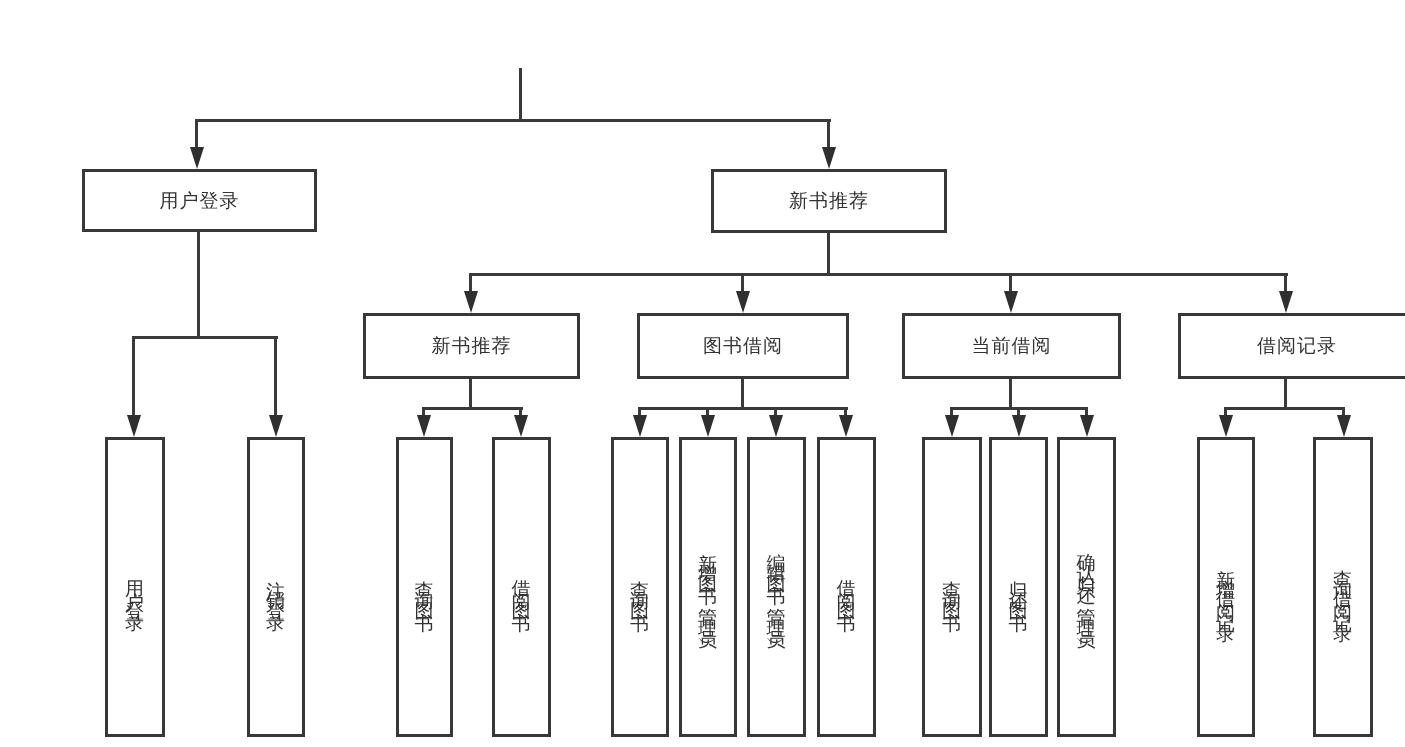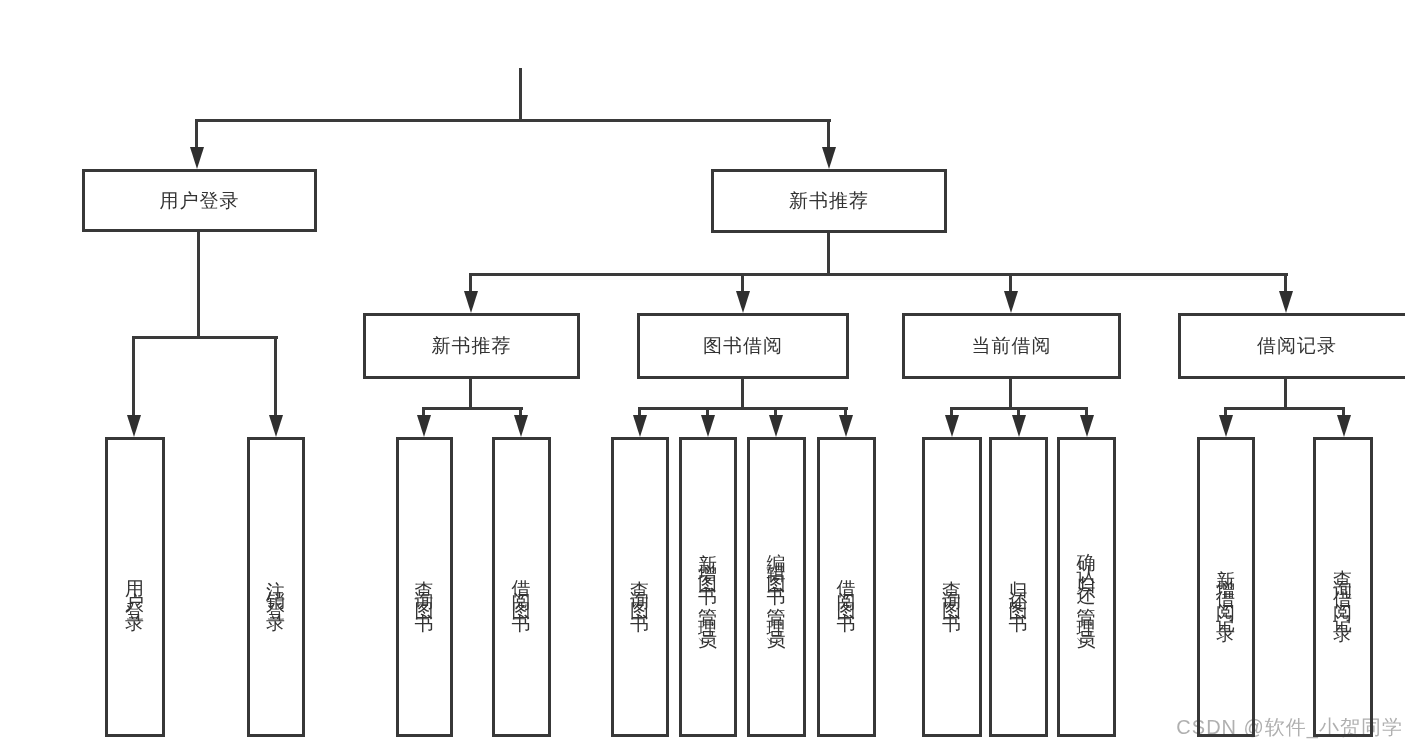--- a/index.html
+++ b/index.html
@@ -193,15 +193,14 @@
   <div class="vline" style="left:1085px; top:407px; height:12px;"></div>
   <div class="arrow" style="left:1080px; top:415px;"></div>
 
   <div class="vline" style="left:1284px; top:379px; height:31px;"></div>
   <div class="hline" style="left:1224px; top:407px; width:121px;"></div>
   <div class="vline" style="left:1224px; top:407px; height:12px;"></div>
   <div class="arrow" style="left:1219px; top:415px;"></div>
   <div class="vline" style="left:1342px; top:407px; height:12px;"></div>
   <div class="arrow" style="left:1337px; top:415px;"></div>
 
-  <div id="watermark">CSDN @软件_小贺同学</div>
 
 </div>
 
 </body></html>

